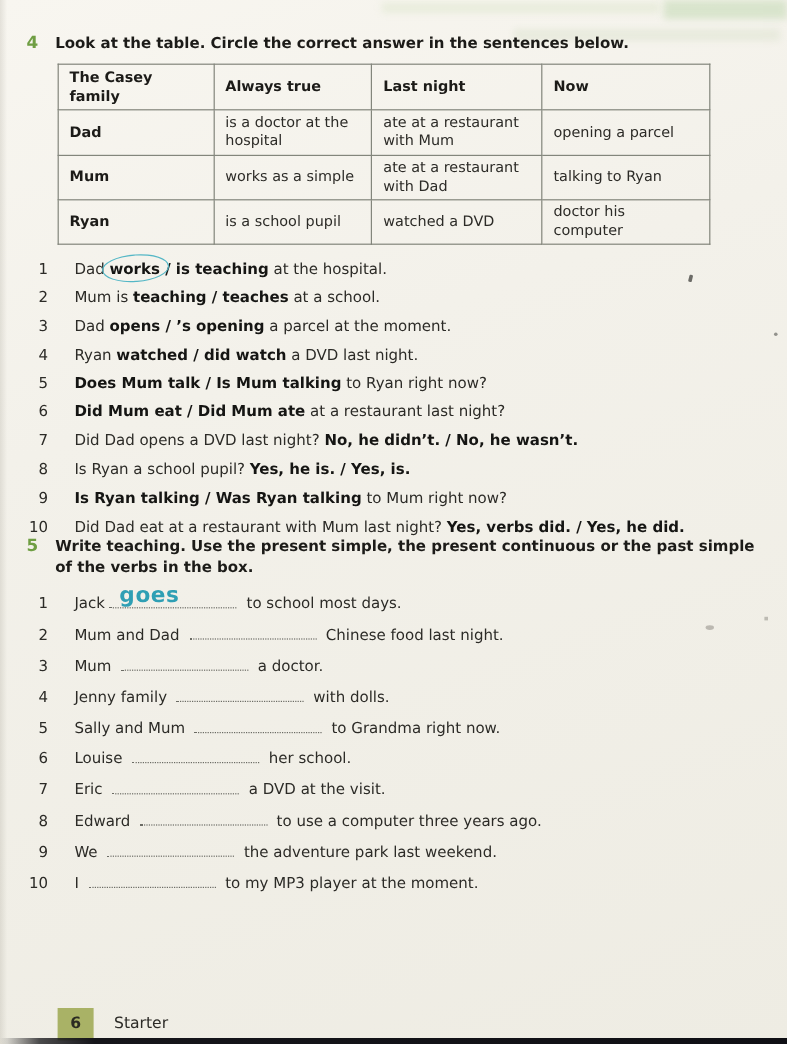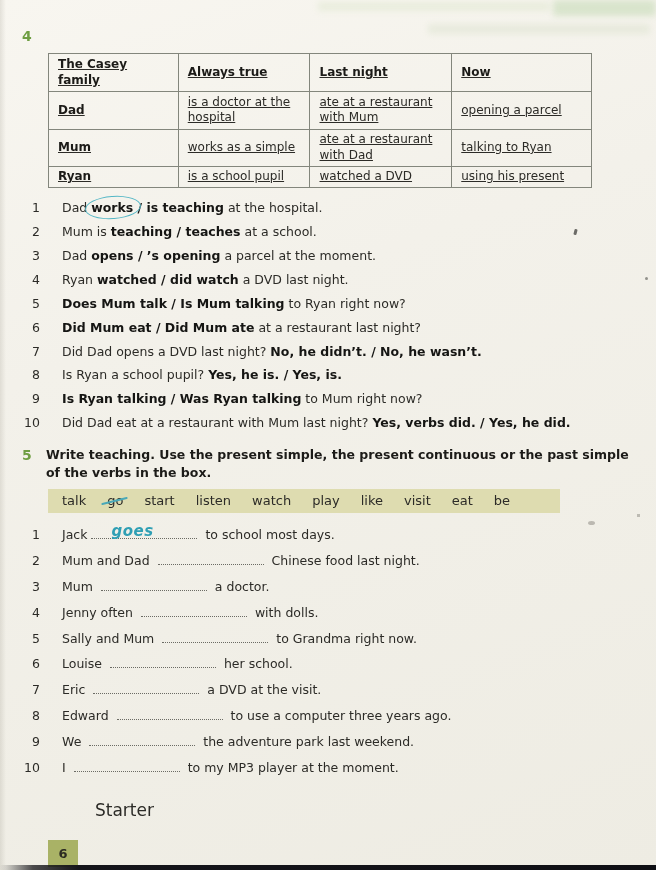--- a/index.html
+++ b/index.html
@@ -25,21 +25,21 @@
   .scan-edge-bottom{position:absolute;left:0;right:0;bottom:0;height:5px;
     background:linear-gradient(90deg,rgba(20,20,24,0) 0%,rgba(20,20,24,.75) 5%,#15151a 12%,#0f0f14 100%);}
   
   .ex{position:absolute;left:22px;width:620px;}
   #ex4{top:27px;}
   #ex5{top:446px;}
   .ex-head{display:flex;gap:10px;align-items:flex-start;}
   .ex-num{color:#6f9e43;font-weight:bold;font-size:14px;width:14px;flex:none;line-height:1.3;}
   .ex-title{font-weight:bold;font-size:12.5px;line-height:1.4;color:#1c1b18;max-width:588px;}
   
-  table{border-collapse:collapse;width:544px;margin:8px 0 0 26px;font-size:12px;line-height:1.3;text-decoration:underline;}
+  table{border-collapse:collapse;width:544px;margin:8px 0 0 26px;font-size:12px;line-height:1.3;}
   th,td{border:1px solid #83867c;padding:2.5px 9px;text-align:left;vertical-align:middle;font-weight:normal;color:#2c2b27;}
   table{border:1.5px solid #6f7268;}
   th{font-weight:bold;padding:3px 9px;color:#1c1b18;}
   td.rowname{font-weight:bold;color:#1c1b18;}
   col.c1{width:130px;} col.c2{width:132px;} col.c3{width:142px;} col.c4{width:140px;}
   
   .sentences{list-style:none;margin:13px 0 0 0;padding:0;font-size:12.5px;}
   .sentence{display:flex;align-items:baseline;margin-bottom:9.5px;line-height:1.15;}
   .num{width:18px;text-align:right;margin-right:22px;flex:none;}
   .txt{flex:1;}
@@ -49,44 +49,45 @@
     border:1.8px solid #54b7c6;border-radius:50%;transform:rotate(-4deg);}
   
   .word-box{margin:8px 0 0 26px;width:512px;background:#dedcb0;padding:4px 14px 5px;
     display:flex;gap:21px;font-size:13px;color:#2c2b27;box-sizing:border-box;}
   .struck{position:relative;display:inline-block;}
   .struck::after{content:"";position:absolute;left:-6px;right:-5px;top:48%;height:2px;
     background:#4aa9b8;transform:rotate(-14deg);border-radius:2px;}
   
   .blank{display:inline-block;width:106px;height:12px;margin:0 4px;position:relative;
     border-bottom:1.5px dotted #6b6b64;vertical-align:baseline;}
-  .hw{position:absolute;left:20px;bottom:-2px;color:#2f9fb4;font-size:15px;
-    font-style:italic;letter-spacing:.5px;font-weight:bold;font-family:"DejaVu Sans",sans-serif;}
+  .hw{position:absolute;left:8px;bottom:-2px;color:#2f9fb4;font-size:18px;
+    letter-spacing:.5px;font-weight:bold;font-family:"DejaVu Sans",sans-serif;}
   
   .badge{position:absolute;left:48px;top:840px;width:30px;height:27px;background:#a9b266;
     display:flex;align-items:center;justify-content:center;font-weight:bold;font-size:13px;color:#2b2b22;}
-  .section-label{position:absolute;left:95px;top:800px;font-size:17px;color:#2c2b27;}
+  .section-label{position:absolute;left:95px;top:846px;font-size:13px;color:#2c2b27;}
 </style>
 </head>
 <body>
 
 <div class="page">
 
   <div class="bleed bleed1"></div>
   <div class="bleed bleed2"></div>
   <div class="bleed bleed3"></div>
   <div class="speck speck1"></div>
   <div class="speck speck2"></div>
   <div class="speck speck3"></div>
   <div class="speck speck4"></div>
   <div class="scan-edge-left"></div>
 
   <section class="ex" id="ex4">
     <div class="ex-head">
       <span class="ex-num">4</span>
+      <span class="ex-title">Look at the table. Circle the correct answer in the sentences below.</span>
     </div>
 
     <table>
       <colgroup>
         <col class="c1">
           <col class="c2">
           <col class="c3">
           <col class="c4">
       </colgroup>
       <thead>
@@ -110,21 +111,21 @@
             <td class="rowname">Mum</td>
             <td>works as a simple</td>
             <td>ate at a restaurant with Dad</td>
             <td>talking to Ryan</td>
           </tr>
 
           <tr>
             <td class="rowname">Ryan</td>
             <td>is a school pupil</td>
             <td>watched a DVD</td>
-            <td>using his present</td>
+            <td>doctor his computer</td>
           </tr>
 
         </tbody>
     </table>
 
     <ol class="sentences">
 
         <li class="sentence">
           <span class="num">1</span>
           <span class="txt"><span>Dad </span><span class="b circled">works</span><span class="b"> / is teaching</span><span> at the hospital.</span></span>
@@ -176,63 +177,41 @@
         </li>
       </ol>
   </section>
 
   <section class="ex" id="ex5">
     <div class="ex-head">
       <span class="ex-num">5</span>
       <span class="ex-title">Write teaching. Use the present simple, the present continuous or the past simple of the verbs in the box.</span>
     </div>
 
-    <div class="word-box">
-
-        <span class="word">talk</span>
-
-        <span class="word struck">go</span>
-
-        <span class="word">start</span>
-
-        <span class="word">listen</span>
-
-        <span class="word">watch</span>
-
-        <span class="word">play</span>
-
-        <span class="word">like</span>
-
-        <span class="word">visit</span>
-
-        <span class="word">eat</span>
-
-        <span class="word">be</span>
-      </div>
 
     <ol class="sentences">
 
         <li class="sentence">
           <span class="num">1</span>
           <span class="txt"><span>Jack</span><span class="blank"><span class="hw">goes</span></span><span> to school most days.</span></span>
         </li>
 
         <li class="sentence">
           <span class="num">2</span>
           <span class="txt"><span>Mum and Dad </span><span class="blank"></span><span> Chinese food last night.</span></span>
         </li>
 
         <li class="sentence">
           <span class="num">3</span>
           <span class="txt"><span>Mum </span><span class="blank"></span><span> a doctor.</span></span>
         </li>
 
         <li class="sentence">
           <span class="num">4</span>
-          <span class="txt"><span>Jenny often </span><span class="blank"></span><span> with dolls.</span></span>
+          <span class="txt"><span>Jenny family </span><span class="blank"></span><span> with dolls.</span></span>
         </li>
 
         <li class="sentence">
           <span class="num">5</span>
           <span class="txt"><span>Sally and Mum </span><span class="blank"></span><span> to Grandma right now.</span></span>
         </li>
 
         <li class="sentence">
           <span class="num">6</span>
           <span class="txt"><span>Louise </span><span class="blank"></span><span> her school.</span></span>

